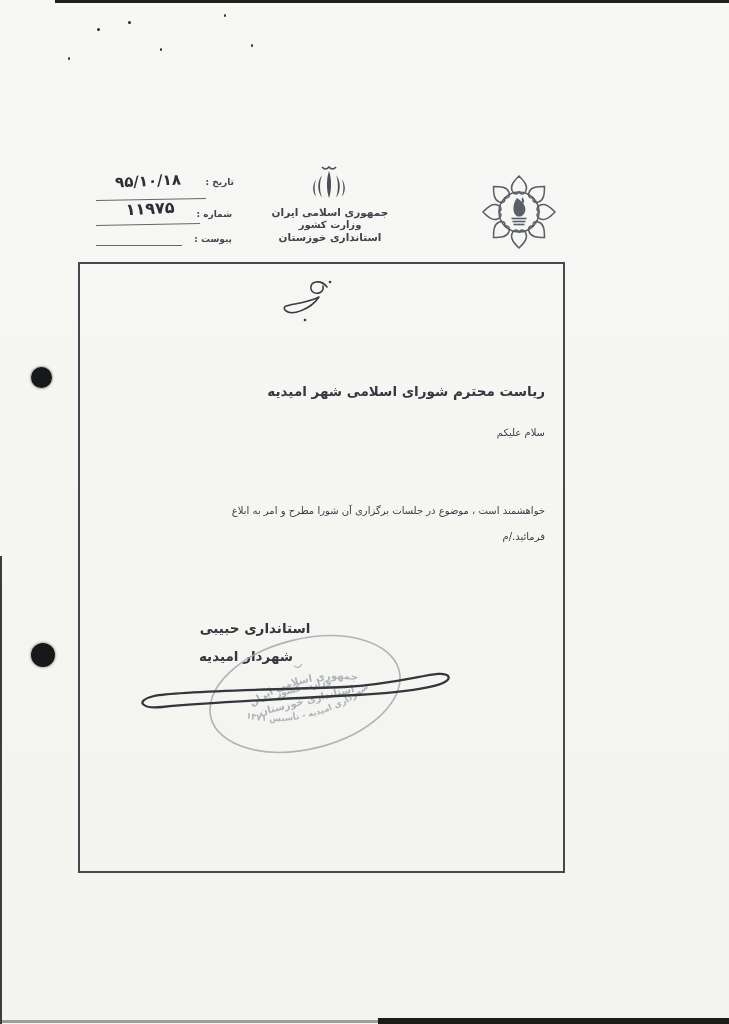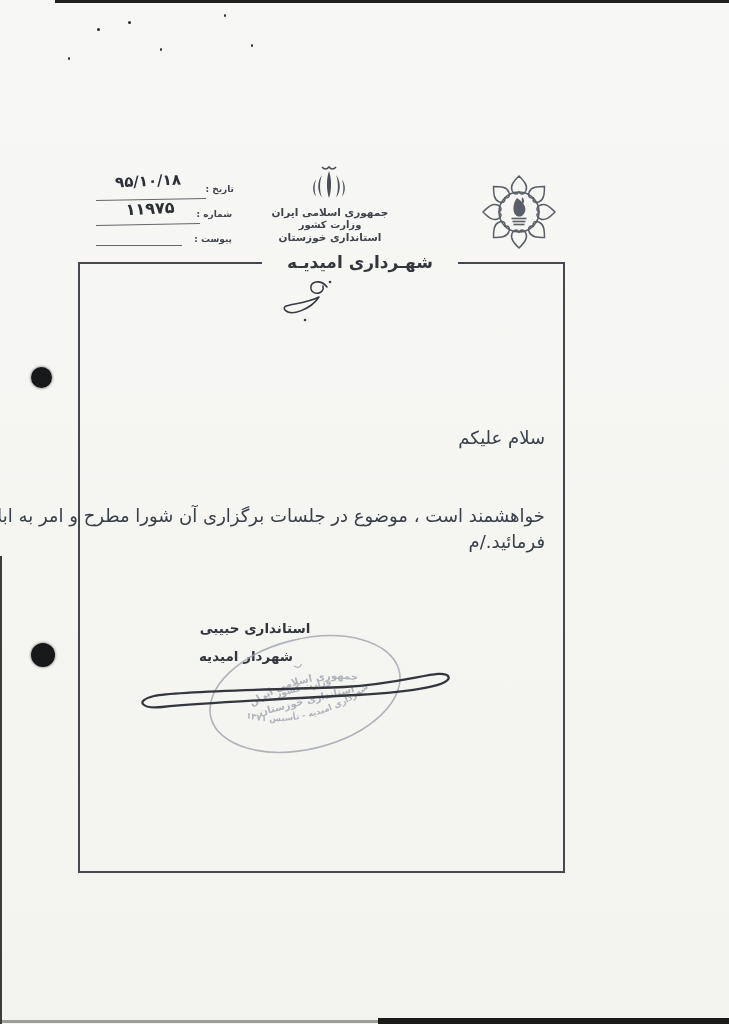--- a/index.html
+++ b/index.html
@@ -29,21 +29,21 @@
   .muni-title{
     direction:rtl;text-align:center;font-size:17px;font-weight:700;color:#33373d;
     background:#f6f6f3;padding:0 9px;line-height:22px;letter-spacing:.5px;z-index:4;
   }
   .letter-box{
     left:78px;top:262px;width:483px;height:607px;
     border:2px solid #45484e;z-index:2;
   }
   .rtl-line{direction:rtl;text-align:right;white-space:nowrap;}
   .recipient{font-size:13.5px;font-weight:700;color:#353a42;}
-  .body-text{font-size:18px;color:#3a4049;letter-spacing:.2px;}
+  .body-text{font-size:10px;color:#3a4049;letter-spacing:.2px;}
   .sig-name{direction:rtl;text-align:center;font-size:13.5px;font-weight:700;color:#31353c;white-space:nowrap;}
   svg{display:block;}
 </style>
 </head>
 <body>
 
 <div class="page">
 
   <div class="abs strip-top"></div>
   <div class="abs strip-bottom-light"></div>
@@ -52,21 +52,21 @@
   <div class="abs speck" style="left:97px;top:28px"></div>
   <div class="abs speck" style="left:128px;top:21px"></div>
   <div class="abs speck" style="left:160px;top:48px;width:2px"></div>
   <div class="abs speck" style="left:224px;top:14px;width:2px"></div>
   <div class="abs speck" style="left:251px;top:44px;width:2px"></div>
   <div class="abs speck" style="left:68px;top:57px;width:2px"></div>
   <div class="abs punch-hole" style="left:31px;top:367px;width:21px;height:21px"></div>
   <div class="abs punch-hole" style="left:31px;top:643px;width:24px;height:24px"></div>
 
   <div class="abs hand hand-date" style="left:94px;top:172px;width:108px;text-align:center">۹۵/۱۰/۱۸</div>
-  <div class="abs lh-label" style="left:194px;top:184px;width:40px">تاریخ :</div>
+  <div class="abs lh-label" style="left:194px;top:177px;width:40px">تاریخ :</div>
   <div class="abs field-line" style="left:96px;top:199px;width:110px;transform:rotate(-1deg)"></div>
 
   <div class="abs hand hand-num" style="left:104px;top:199px;width:92px;text-align:center">۱۱۹۷۵</div>
   <div class="abs lh-label" style="left:190px;top:209px;width:42px">شماره :</div>
   <div class="abs field-line" style="left:96px;top:224px;width:104px;transform:rotate(-1deg)"></div>
 
   <div class="abs lh-label" style="left:186px;top:234px;width:46px">پیوست :</div>
   <div class="abs field-line" style="left:96px;top:245px;width:86px"></div>
 
   <svg class="abs" style="left:308px;top:164px" width="42" height="44" viewBox="0 0 42 44">
@@ -106,31 +106,31 @@
       <path d="M45 27 C47.5 29.5 47.8 32 45.8 34 C44.6 31.6 44.5 29.4 45 27 Z"></path>
     </g>
     <g stroke="#5a5e66" stroke-width="1.6" fill="none">
       <path d="M34.5 48.5 H 49.5"></path>
       <path d="M35.5 51.5 H 48.5"></path>
       <path d="M36.5 54.5 H 47.5"></path>
     </g>
   </svg>
 
   <div class="abs letter-box"></div>
-  <div class="abs muni-title" style="left:262px;top:251px;width:178px">شهـرداری امیدیـه</div>
 
   <svg class="abs" style="left:275px;top:277px;z-index:3" width="70" height="48" viewBox="0 0 70 48">
     <g stroke="#383c42" stroke-width="1.6" fill="none" stroke-linecap="round">
       <path d="M52 10 C46 2 34 4 36 12 C38 19 50 17 48 9"></path>
       <path d="M44 20 C36 32 16 40 10 33 C5 26 26 29 44 20"></path>
     </g>
     <circle cx="55" cy="5" r="1.3" fill="#383c42"></circle>
     <circle cx="30" cy="43" r="1.3" fill="#383c42"></circle>
   </svg>
 
+  <div class="abs rtl-line recipient" style="left:95px;top:383px;width:450px">ریاست محترم شورای اسلامی شهر امیدیه</div>
 
   <div class="abs rtl-line body-text" style="left:95px;top:427px;width:450px">سلام علیکم</div>
   <div class="abs rtl-line body-text" style="left:95px;top:531px;width:450px">فرمائید./م</div>
   <div class="abs rtl-line body-text" style="left:95px;top:505px;width:450px">خواهشمند است ، موضوع در جلسات برگزاری آن شورا مطرح و امر به ابلاغ</div>
 
   <div class="abs sig-name" style="left:175px;top:620px;width:160px">استانداری حبیبی</div>
   <div class="abs sig-name" style="left:166px;top:648px;width:160px">شهردار امیدیه</div>
 
   <svg class="abs" style="left:183px;top:616px" width="244" height="152" viewBox="0 0 244 152">
     <g transform="rotate(-14 122 78)" opacity="0.85">

